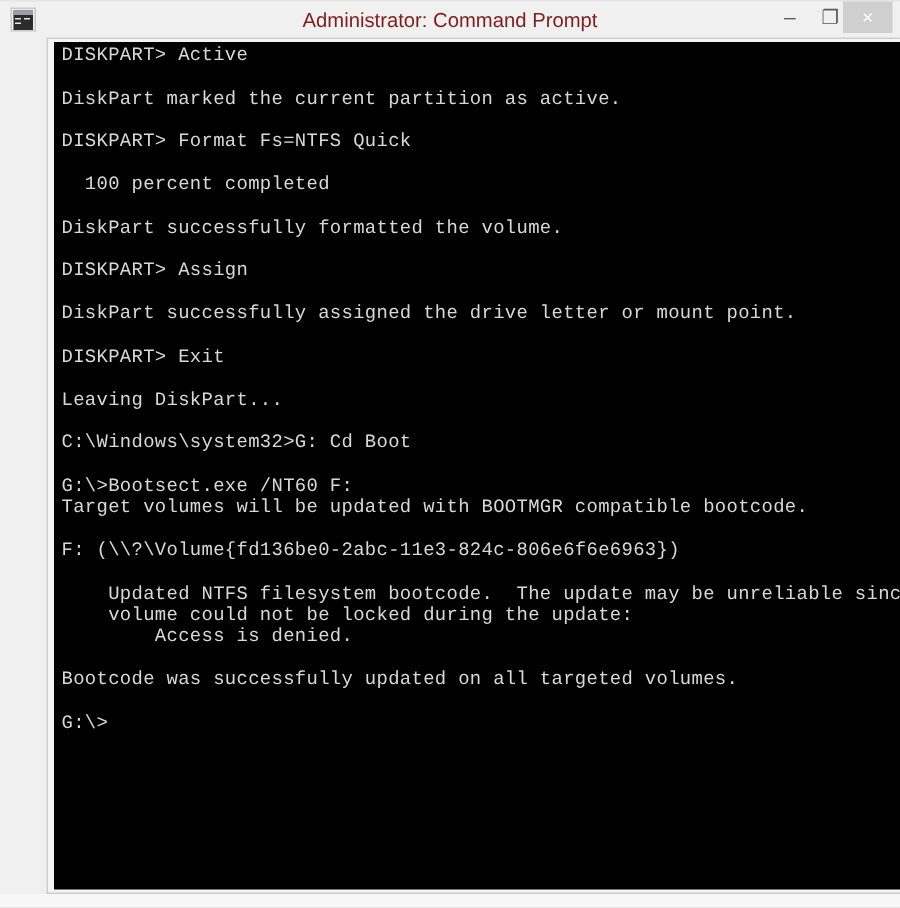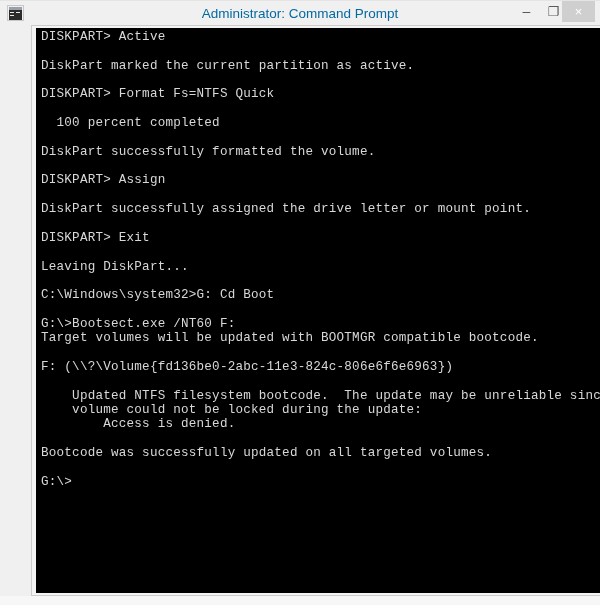--- a/index.html
+++ b/index.html
@@ -68,21 +68,21 @@
   }
   #title-text {
     position: absolute;
     left: 0;
     top: 0;
     width: 600px;
     height: 25px;
     line-height: 25px;
     text-align: center;
     font-size: 13.5px;
-    color: #0369a1;
+    color: #7f1d1d;
     font-family: "Liberation Sans", sans-serif;
     white-space: nowrap;
   }
 
   
   .winbtn {
     position: absolute;
     top: 0;
     height: 21px;
     cursor: default;

